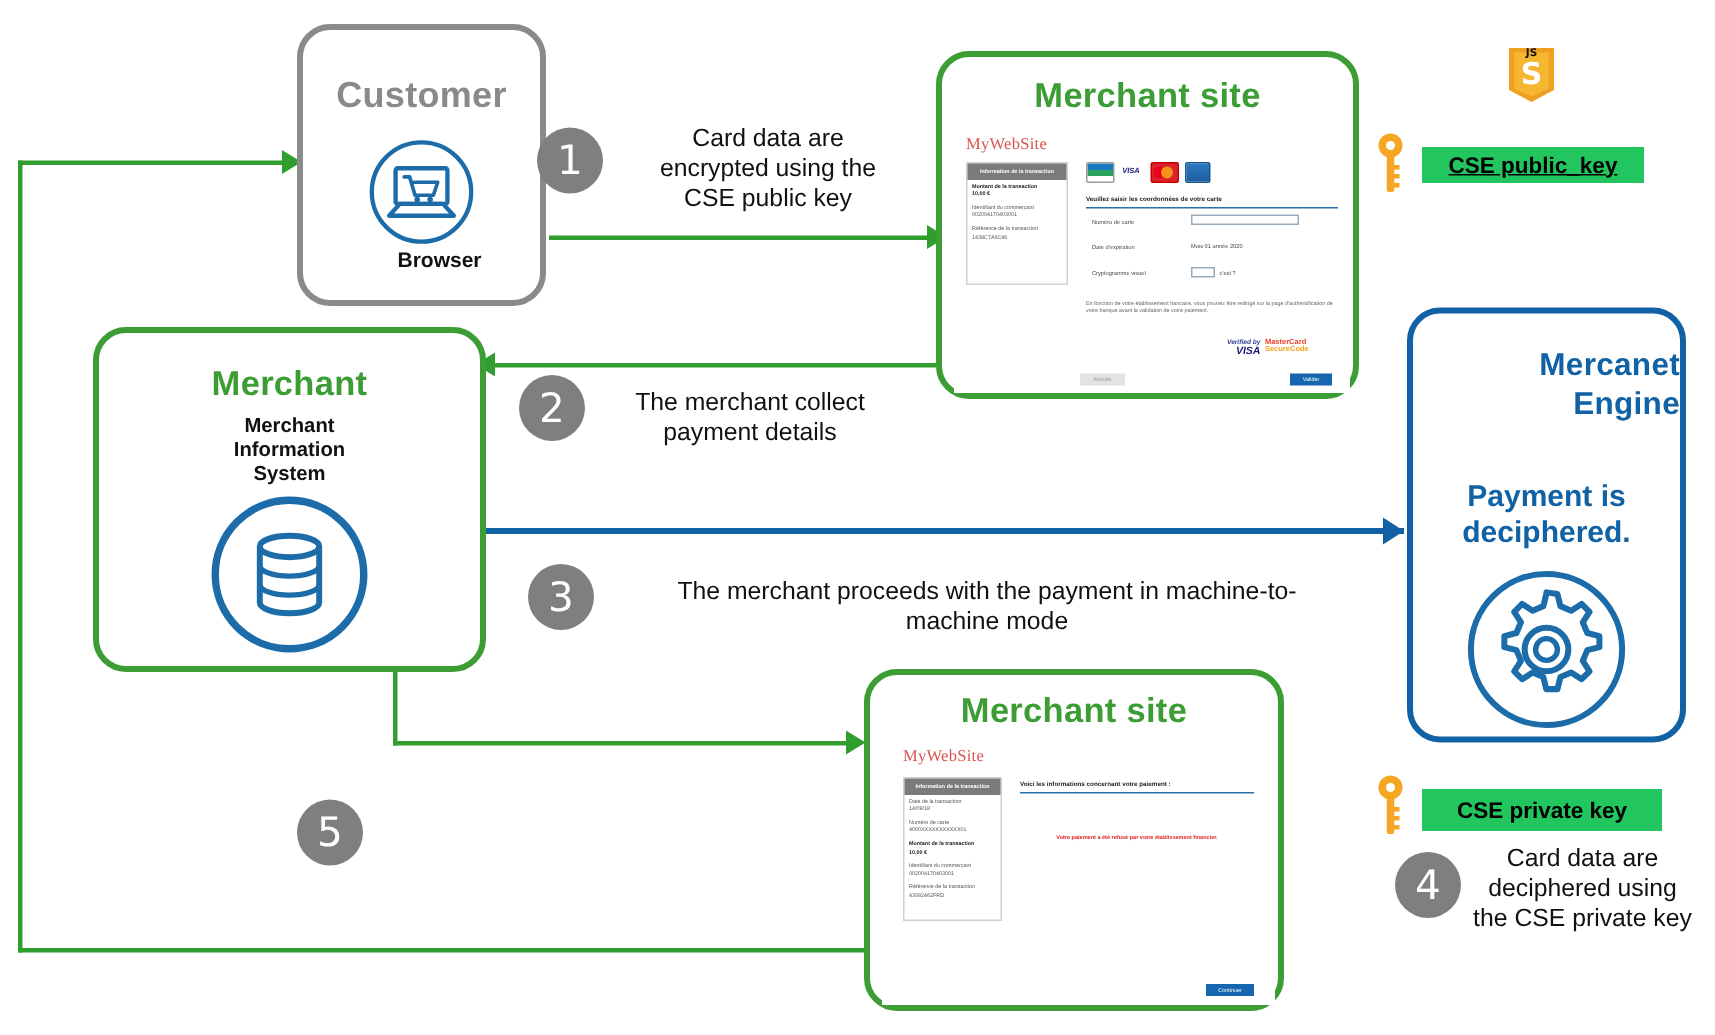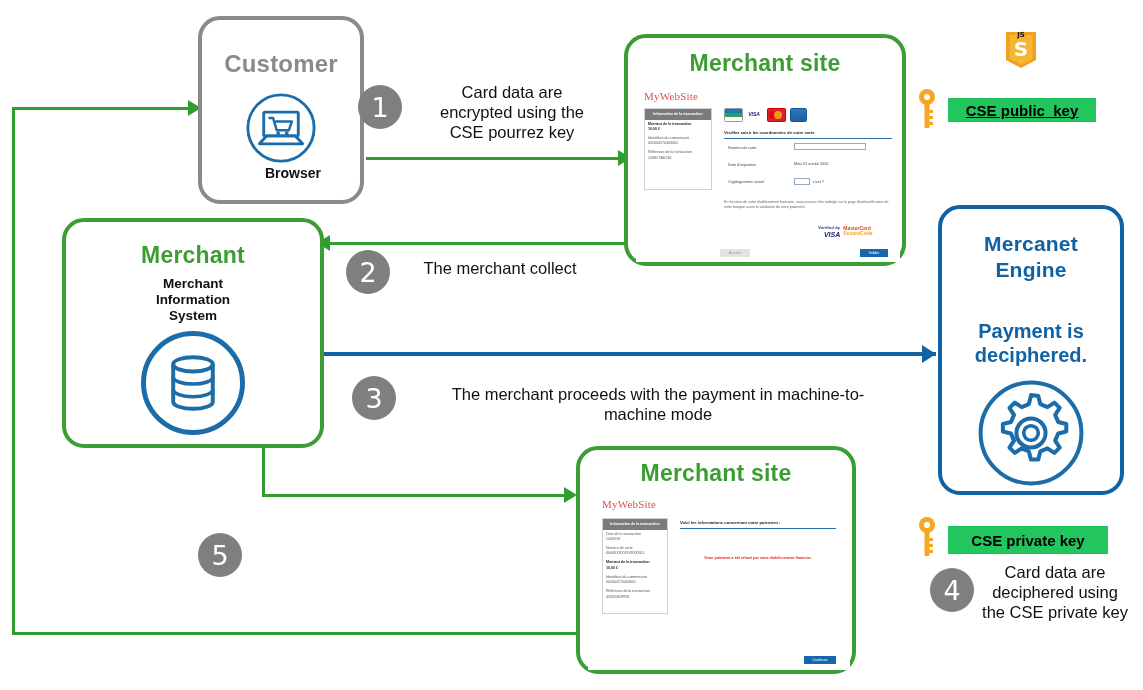--- a/index.html
+++ b/index.html
@@ -115,21 +115,21 @@
         <circle cx="50" cy="50" r="45" fill="none" stroke="#1b6ca8" stroke-width="4.5"></circle>
         <ellipse cx="50" cy="33" rx="18" ry="6.5" fill="none" stroke="#1b6ca8" stroke-width="3.6"></ellipse>
         <path d="M32 33 v34 a18 6.5 0 0 0 36 0 v-34" fill="none" stroke="#1b6ca8" stroke-width="3.6"></path>
         <path d="M32 44.5 a18 6.5 0 0 0 36 0" fill="none" stroke="#1b6ca8" stroke-width="3.2"></path>
         <path d="M32 56 a18 6.5 0 0 0 36 0" fill="none" stroke="#1b6ca8" stroke-width="3.2"></path>
       </svg>
     </div>
   </div>
 
   <div class="rbox blue" style="left:938px;top:205px;width:186px;height:290px;">
-    <div class="box-title title-blue abs" style="left:0;top:22px;width:100%;">
+    <div class="box-title title-blue abs" style="left:0;top:22px;width:100%;text-align:right;">
       <div>Mercanet</div>
       <div>Engine</div>
     </div>
     <div class="abs blue-strong" style="left:0;top:110px;width:100%;">
       <div>Payment is</div>
       <div>deciphered.</div>
     </div>
     <div class="abs" style="left:50%;top:168px;transform:translateX(-50%);">
       <svg width="112" height="112" viewBox="0 0 100 100">
         <circle cx="50" cy="50" r="45" fill="none" stroke="#1b6ca8" stroke-width="3.6"></circle>
@@ -275,26 +275,27 @@
       <rect x="11" y="28" width="4" height="3" fill="#f5a623"></rect>
       <rect x="11" y="34" width="4" height="3" fill="#f5a623"></rect>
     </svg>
   </div>
   <div class="keybox" style="left:948px;top:526px;width:160px;height:28px;font-size:15px;">CSE private key</div>
 
   <div class="badge" style="left:358px;top:85px;width:44px;height:44px;">1</div>
   <div class="step-text" style="left:412px;top:82px;width:200px;">
     <div>Card data are</div>
     <div>encrypted using the</div>
-    <div>CSE pourrez key</div>
+    <div>CSE public key</div>
   </div>
 
   <div class="badge" style="left:346px;top:250px;width:44px;height:44px;">2</div>
   <div class="step-text" style="left:402px;top:258px;width:196px;">
     <div>The merchant collect</div>
+    <div>payment details</div>
   </div>
 
   <div class="badge" style="left:352px;top:376px;width:44px;height:44px;">3</div>
   <div class="step-text" style="left:408px;top:384px;width:500px;">
     <div>The merchant proceeds with the payment in machine-to-</div>
     <div>machine mode</div>
   </div>
 
   <div class="badge" style="left:930px;top:568px;width:44px;height:44px;">4</div>
   <div class="step-text" style="left:972px;top:562px;width:166px;">

